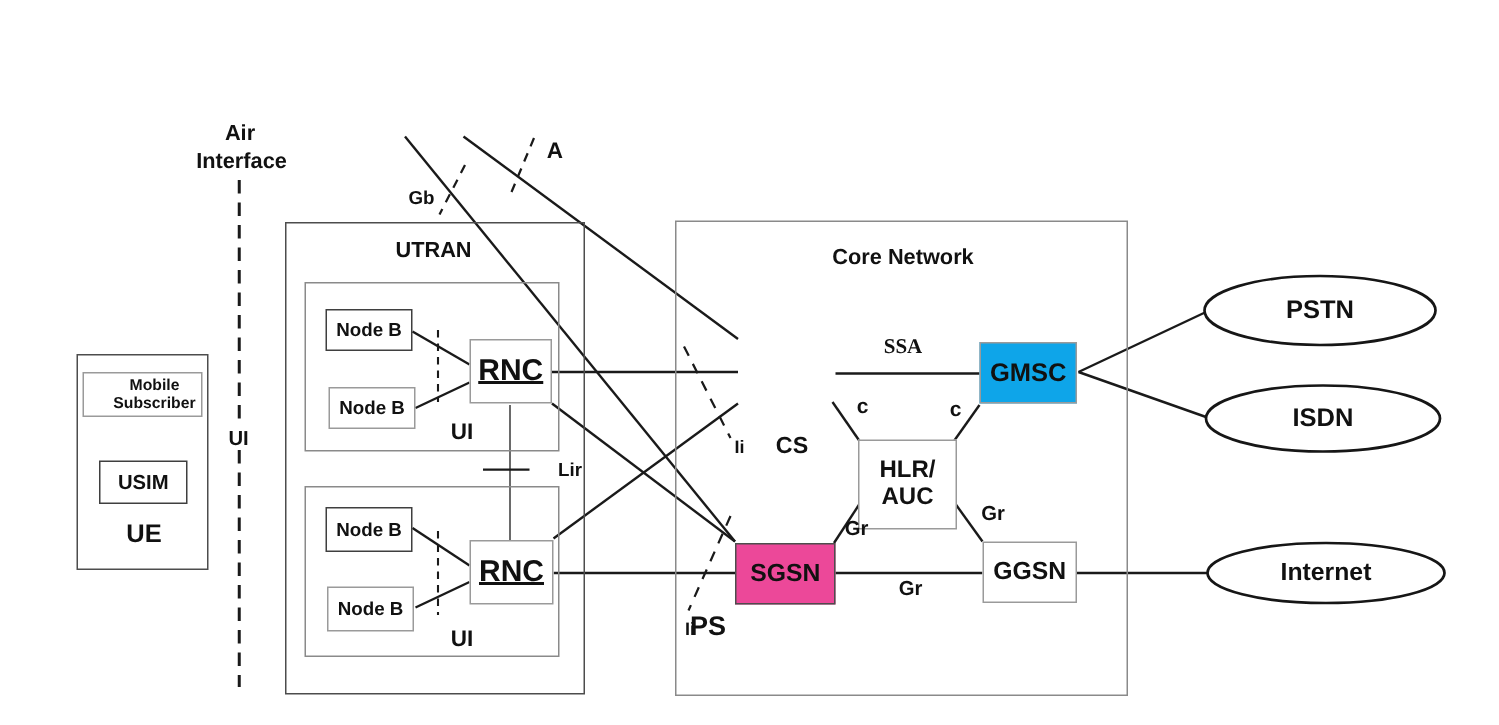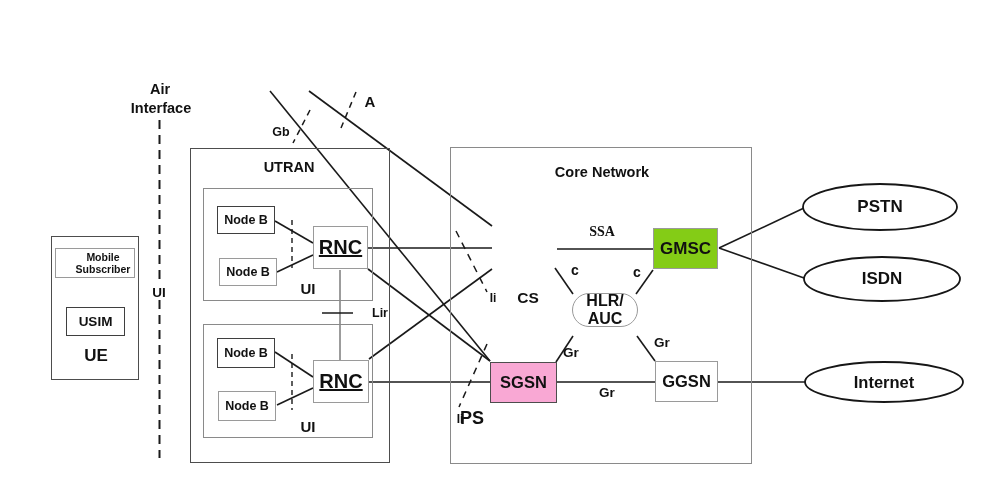--- a/index.html
+++ b/index.html
@@ -33,21 +33,21 @@
   .nodeb3{left:217px;top:338px;height:30px;border-color:#3f3f3f;}
   .nodeb4{left:218px;top:391px;height:30px;border-color:#9a9a9a;}
   .rnc{width:55px;height:43px;border-color:#9a9a9a;}
   .rnc span{font-size:20px;text-decoration:underline;}
   .rnc1{left:313px;top:226px;}
   .rnc2{left:313px;top:360px;width:56px;}
   .msc-box{left:492px;top:225px;width:65px;height:43px;border-color:#9a9a9a;}
   .msc-box span{font-size:16px;}
   .gmsc-box{left:653px;top:228px;width:65px;height:41px;border-color:#9a9a9a;}
   .gmsc-box span{font-size:17px;}
-  .hlr-box{left:572px;top:293px;width:66px;height:34px;border-color:#9a9a9a;border-radius:18px;}
+  .hlr-box{left:572px;top:293px;width:66px;height:60px;border-color:#9a9a9a;}
   .hlr-box span{font-size:16px;}
   .sgsn-box{left:490px;top:362px;width:67px;height:41px;border-color:#4d4d4d;}
   .sgsn-box span{font-size:16.5px;}
   .ggsn-box{left:655px;top:361px;width:63px;height:41px;border-color:#9a9a9a;}
   .ggsn-box span{font-size:16.5px;}
 </style>
 </head>
 <body>
 
 <div class="stage">
@@ -131,28 +131,28 @@
   <div class="box rnc rnc1" style="background:#fff;">
     <span>RNC</span>
   </div>
   <div class="box rnc rnc2" style="background:#fff;">
     <span>RNC</span>
   </div>
   <div class="lbl" style="left:308px;top:288px;font-size:15px;">UI</div>
   <div class="lbl" style="left:308px;top:426px;font-size:15px;">UI</div>
   <div class="lbl" style="left:380px;top:313px;font-size:12.5px;">Lir</div>
 
-  <div class="box gmsc-box" style="background:#84cc16;">
+  <div class="box gmsc-box" style="background:#0ea5e9;">
     <span>GMSC</span>
   </div>
   <div class="box hlr-box" style="background:#fff;">
     <span>HLR/</span>
     <span>AUC</span>
   </div>
-  <div class="box sgsn-box" style="background:#f9a8d4;">
+  <div class="box sgsn-box" style="background:#ec4899;">
     <span>SGSN</span>
   </div>
   <div class="box ggsn-box" style="background:#fff;">
     <span>GGSN</span>
   </div>
 
   <div class="lbl" style="left:602px;top:232px;font-size:14px;font-family:Liberation Serif, serif;">SSA</div>
   <div class="lbl" style="left:575px;top:270px;font-size:14px;">c</div>
   <div class="lbl" style="left:637px;top:272px;font-size:14px;">c</div>
   <div class="lbl" style="left:493px;top:298px;font-size:12px;">Ii</div>

